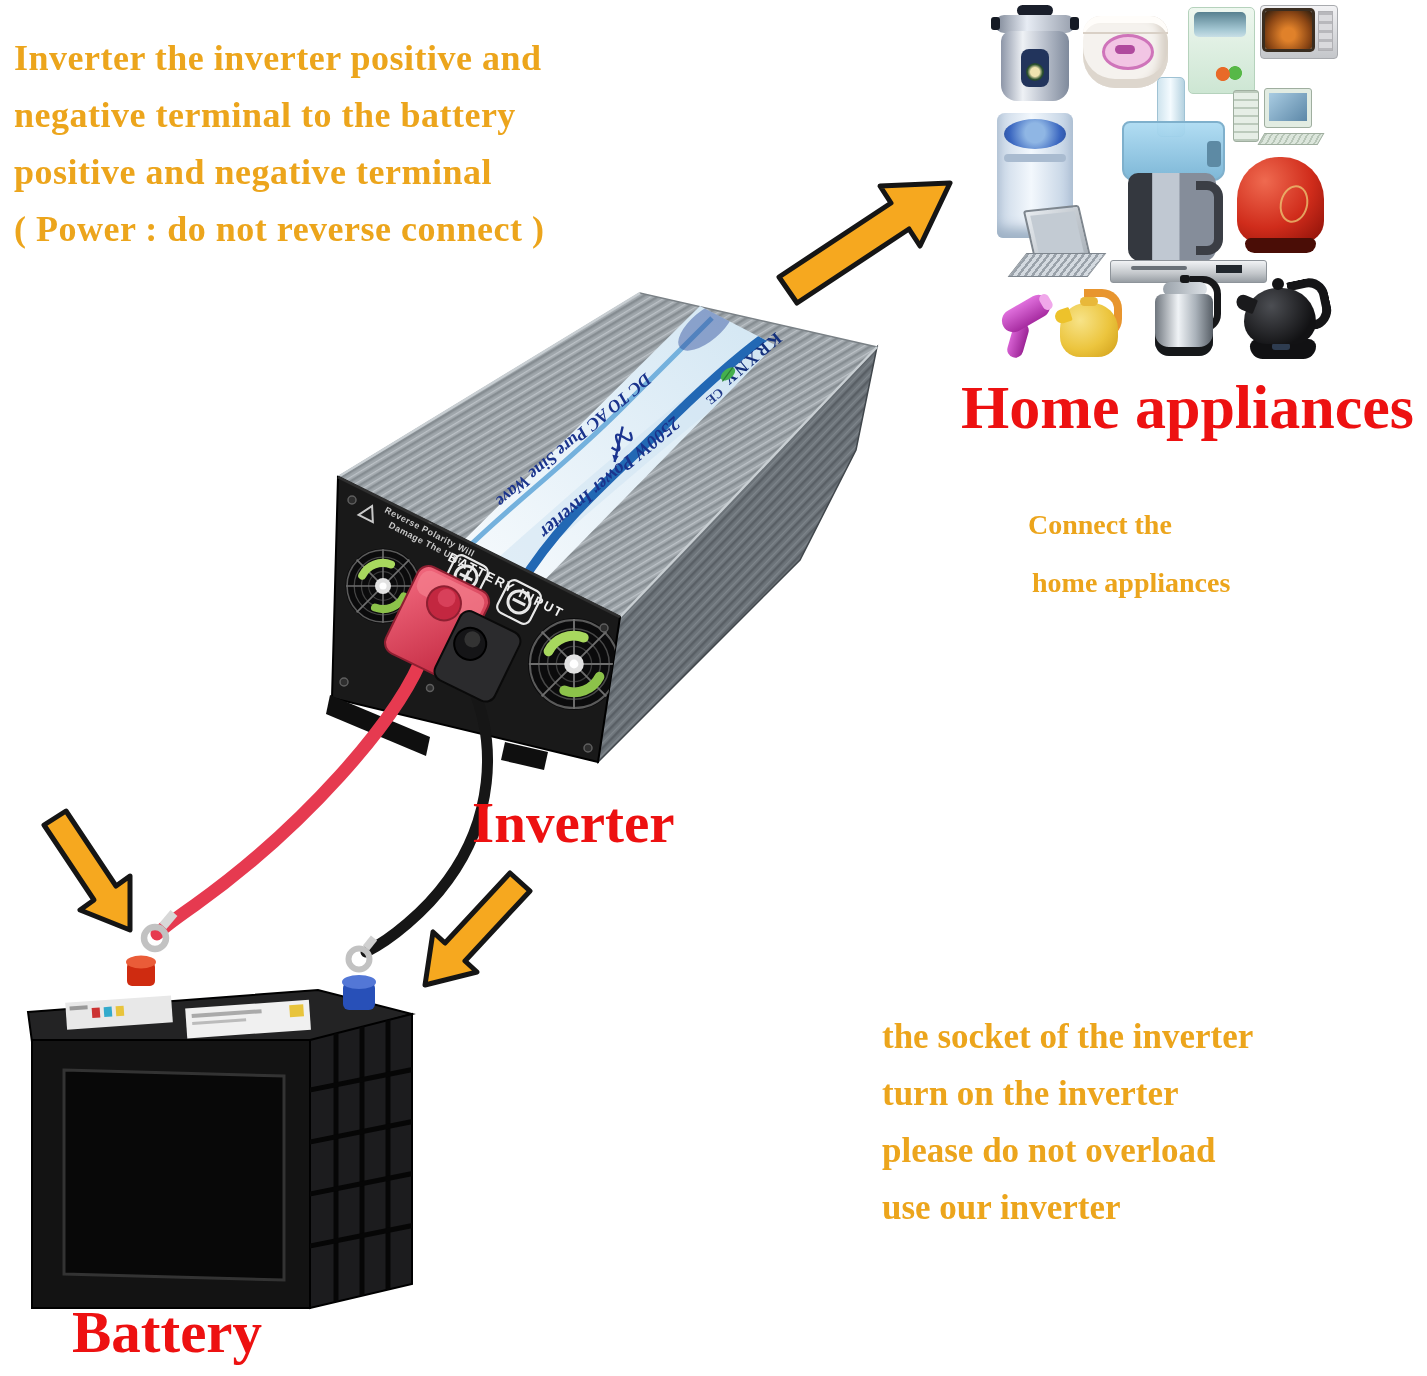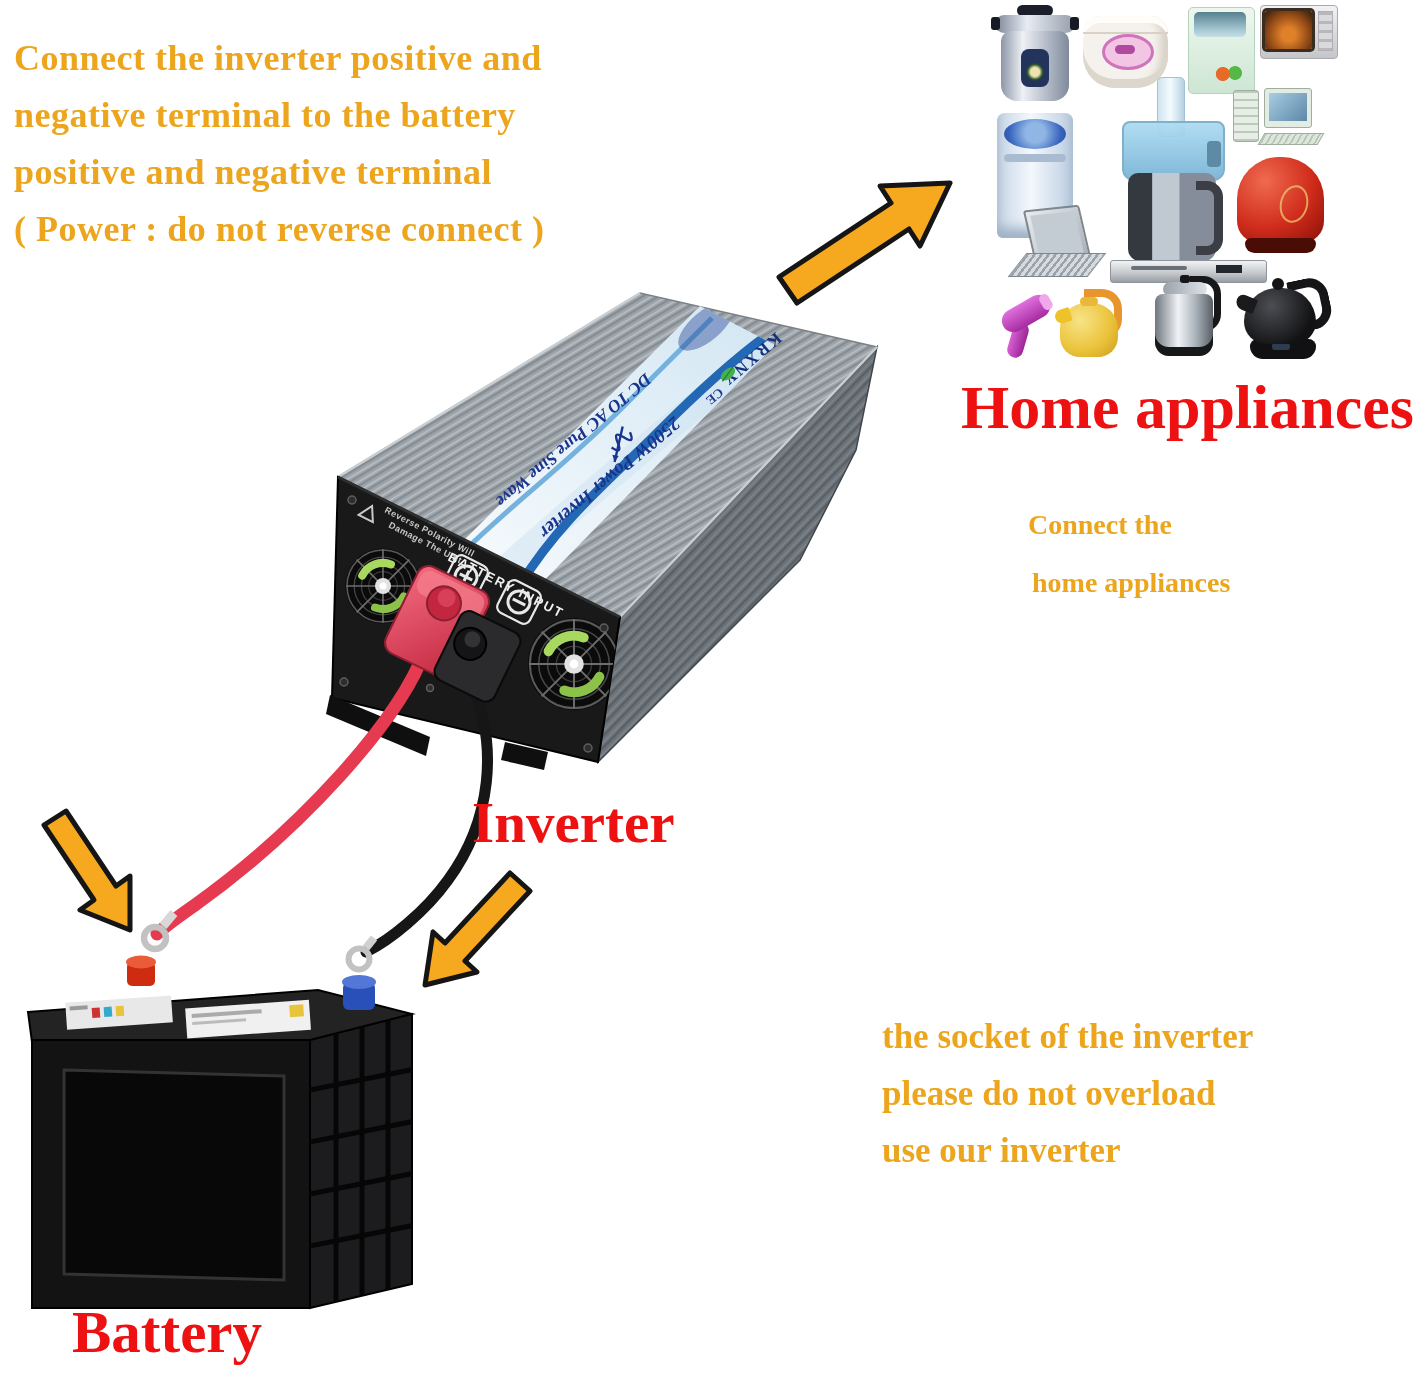--- a/index.html
+++ b/index.html
@@ -388,35 +388,36 @@
       </div>
     <div class="ap kblack">
         <i class="handle"></i>
         <i class="base"></i>
         <i class="body"></i>
         <i class="spout"></i>
       </div>
   </div>
 
   <div class="instr-left gold">
-    <div>Connect the inverter positive and</div>
+    <div>Inverter the inverter positive and</div>
     <div>negative terminal to the battery</div>
     <div>positive and negative terminal</div>
     <div>( Power : do not reverse connect )</div>
   </div>
 
   <div class="title-ha red">Home appliances</div>
 
   <div class="connect-note gold">
     <div>Connect the</div>
     <div>home appliances</div>
   </div>
 
   <div class="lbl-inverter red">Inverter</div>
   <div class="lbl-battery red">Battery</div>
 
   <div class="instr-right gold">
     <div>the socket of the inverter</div>
+    <div>turn on the inverter</div>
     <div>please do not overload</div>
     <div>use our inverter</div>
   </div>
 
 </div>
 
 </body></html>

